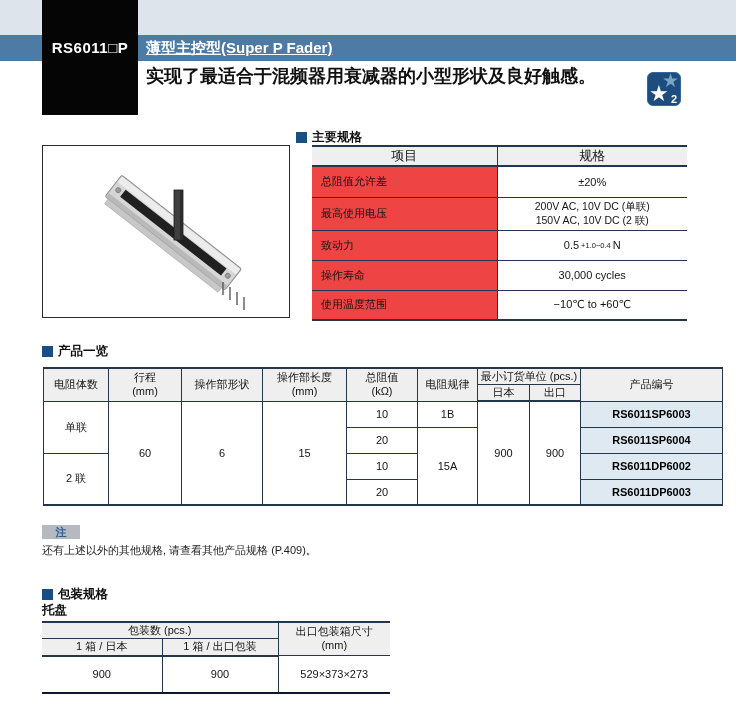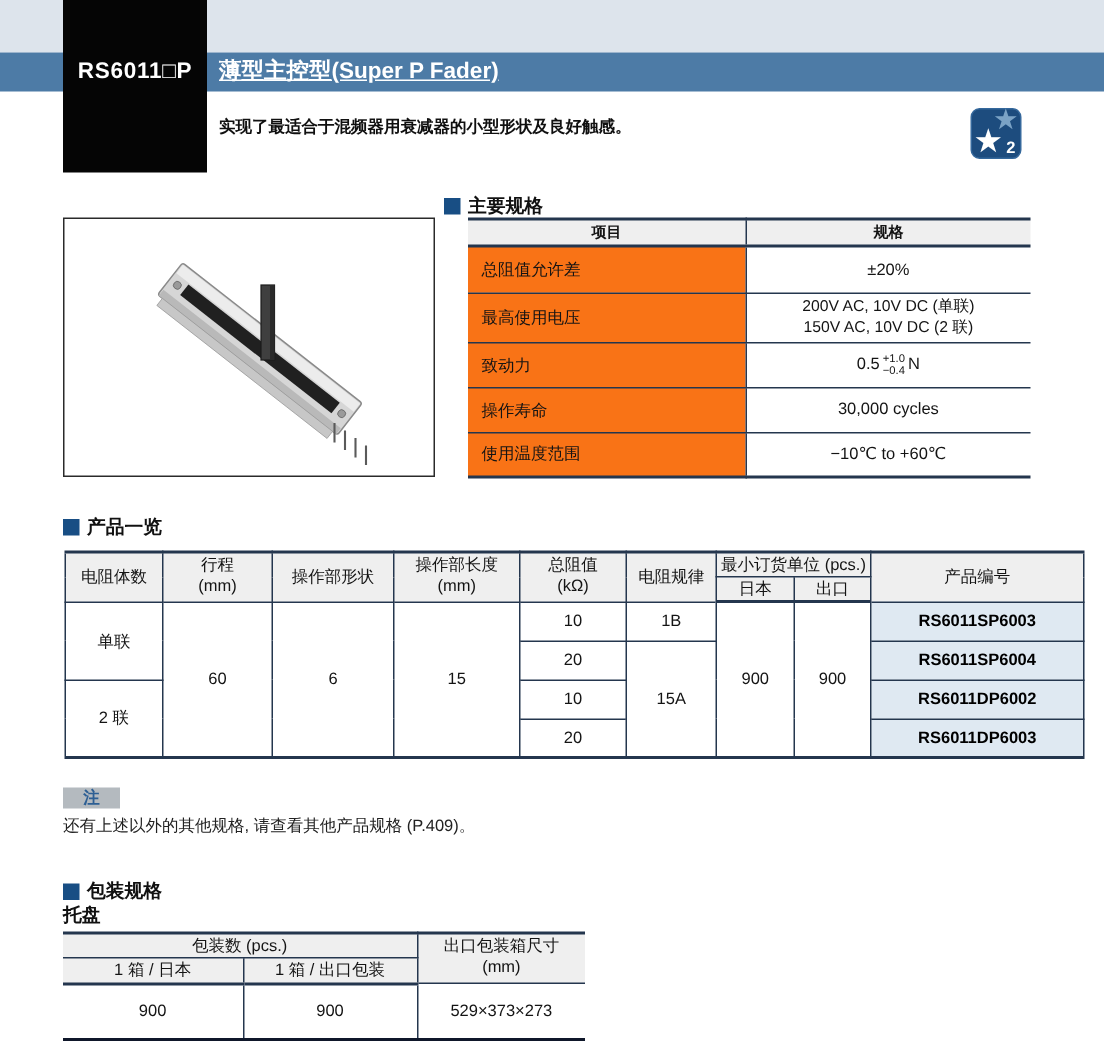--- a/index.html
+++ b/index.html
@@ -6,21 +6,21 @@
   html,body { background:#fff; }
   .page {
     position:relative; width:736px; height:704px; background:#fff; overflow:hidden;
     font-family:"Liberation Sans","DejaVu Sans",sans-serif; color:#1a1a1a;
   }
   .band-gray { position:absolute; left:0; top:0; width:736px; height:35px; background:#dde4ec; }
   .band-blue { position:absolute; left:0; top:35px; width:736px; height:26px; background:#4d7ba6; }
   .model-box { position:absolute; left:42px; top:0; width:96px; height:115px; background:#050505; z-index:3; }
   .model-text { margin-top:39px; text-align:center; color:#fff; font-weight:bold; font-size:15px; letter-spacing:0.5px; }
   .bar-title { position:absolute; left:146px; top:35px; height:26px; line-height:26px; color:#fff; font-weight:bold; font-size:15px; z-index:2;text-decoration:underline; }
-  .subtitle { position:absolute; left:146px; top:77px; font-weight:bold; font-size:11px; color:#101010; }
+  .subtitle { position:absolute; left:146px; top:64px; font-weight:bold; font-size:18px; color:#101010; }
   .star-badge { position:absolute; left:647px; top:72px; width:34px; height:34px; background:#1d4c7e; border-radius:6px; border:1px solid #35689c; z-index:2; }
   .star-light { position:absolute; right:1px; top:-4px; color:#7ba3c6; font-size:19px; }
   .star-white { position:absolute; left:1px; bottom:-2px; color:#ffffff; font-size:22px; }
   .star-num { position:absolute; right:3px; bottom:0px; color:#fff; font-size:11px; font-weight:bold; }
 
   .image-box { position:absolute; left:42px; top:145px; width:248px; height:173px; border:1px solid #2a2a2a; background:#fff; }
 
   .section-title { position:absolute; display:flex; align-items:center; gap:5px; font-weight:bold; font-size:12.5px; color:#111; }
   .sq { width:11px; height:11px; background:#184e84; display:inline-block; }
   .t-specs { left:296px; top:129px; }
@@ -28,26 +28,26 @@
   .t-pack { left:42px; top:586px; }
 
   table { border-collapse:collapse; table-layout:fixed; }
   td, th { font-size:11px; text-align:center; vertical-align:middle; font-weight:normal; color:#141414; }
   .pre { white-space:pre-line; line-height:1.25; }
 
   
   .specs-table { position:absolute; left:312px; top:145px; width:375px;
     border-top:2px solid #24364e; border-bottom:2px solid #24364e; }
   .specs-table td { border-bottom:1px solid #24364e; }
-  .specs-table tr.hdr td { background:#efefef; height:18px; font-size:10px;font-weight:bold; }
-  .specs-table td.item { background:#f97316; text-align:left; padding-left:9px; border-right:1px solid #24364e; }
+  .specs-table tr.hdr td { background:#efefef; height:18px; font-size:13px; }
+  .specs-table td.item { background:#ef4444; text-align:left; padding-left:9px; border-right:1px solid #24364e; }
   .specs-table tr.hdr td.item { background:#efefef; text-align:center; padding-left:0; }
   .specs-table tr.hdr td { border-bottom:2px solid #24364e; }
   .specs-table td { height:30px; }
-  .tol { display:inline-flex; flex-direction:column; vertical-align:middle; font-size:7.5px; line-height:1.1; margin:0 2px;justify-content:flex-end; }
+  .tol { display:inline-flex; flex-direction:row; vertical-align:middle; font-size:7.5px; line-height:1.1; margin:0 2px;justify-content:flex-end; }
 
   
   .products-table { position:absolute; left:43px; top:367px; width:679px;
     border:1px solid #24364e; border-top:2px solid #24364e; border-bottom:2px solid #24364e; }
   .products-table td { border:1px solid #24364e; height:26px; }
   .products-table tr.h1 td, .products-table tr.h2 td { background:#efefef; }
   .products-table tr.h1 td { height:15px; }
   .products-table tr.h2 td { height:16px; border-bottom:2px solid #24364e; }
   .products-table td.code { background:#dfe9f2; font-weight:bold; font-size:11px; color:#000; }
 

